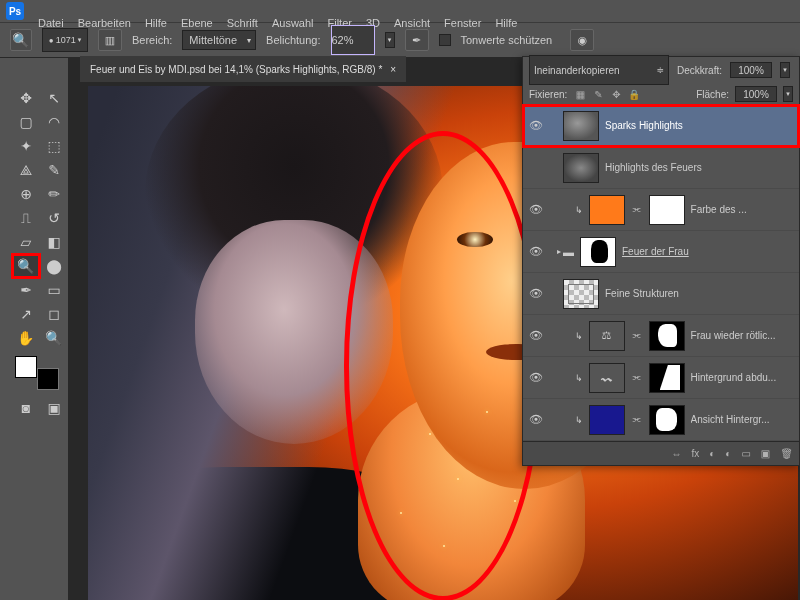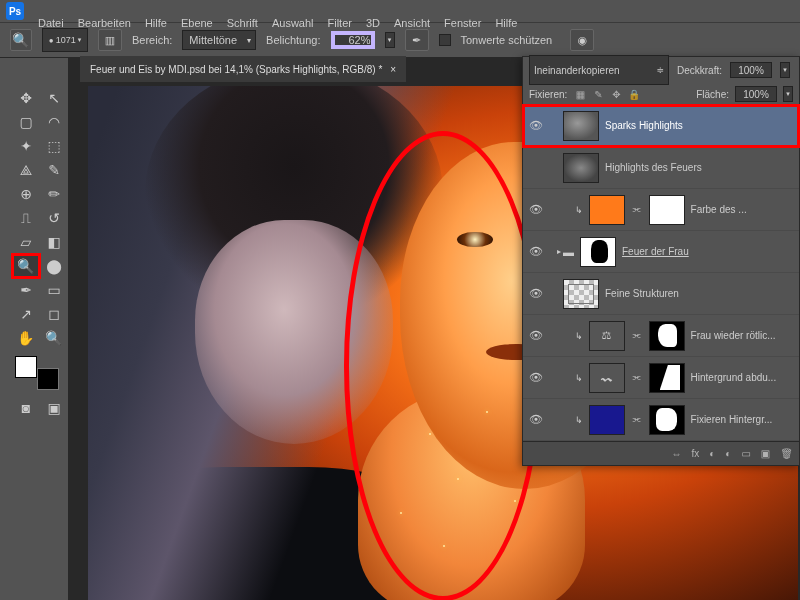--- a/index.html
+++ b/index.html
@@ -7,21 +7,21 @@
 
 .menubar { height: 22px; background: #535353; display: flex; align-items: center; padding: 0 6px; gap: 14px; }
 .menubar .ps-logo { width: 18px; height: 18px; background: #1473e6; border-radius: 3px; color: #fff; font-weight: bold; display: flex; align-items: center; justify-content: center; font-size: 10px; }
 .menubar span { cursor: default; margin-top: 24px; }
 
 .optionsbar { height: 36px; background: #535353; border-top: 1px solid #3a3a3a; border-bottom: 1px solid #282828; display: flex; align-items: center; padding: 0 10px; gap: 10px; }
 .tool-icon { width: 22px; height: 22px; display: flex; align-items: center; justify-content: center; border: 1px solid #666; border-radius: 2px; background: #4a4a4a; }
 .brush-preset { width: 46px; height: 24px; background: #3a3a3a; border: 1px solid #222; display: flex; align-items: center; justify-content: center; gap: 2px; }
 .opt-select { height: 20px; background: #3a3a3a; border: 1px solid #222; padding: 0 18px 0 6px; display: flex; align-items: center; position: relative; }
 .opt-select::after { content: "▾"; position: absolute; right: 4px; font-size: 8px; }
-.opt-field { width: 44px; height: 18px; background: #3a3a3a; border: 4px solid #c4b5fd; display: flex; align-items: center; justify-content: flex-end; }
+.opt-field { width: 44px; height: 30px; background: #3a3a3a; border: 1px solid #c4b5fd; display: flex; align-items: center; justify-content: flex-start; }
 .checkbox { width: 12px; height: 12px; border: 1px solid #222; background: #3a3a3a; }
 .icon-btn { width: 24px; height: 22px; background: #4a4a4a; border: 1px solid #666; border-radius: 2px; display: flex; align-items: center; justify-content: center; }
 
 .workspace { display: flex; height: calc(100% - 58px); position: relative; }
 
 .tab-strip { position: absolute; top: 0; left: 12px; right: 0; height: 22px; display: flex; align-items: center; z-index: 5; }
 .doc-tab { background: #3a3a3a; height: 26px; padding: 0 10px; display: flex; align-items: center; color: #ddd; font-size: 10px; }
 
 .tool-rail { width: 12px; background: #535353; }
 .toolbox { width: 56px; background: #535353; display: flex; flex-wrap: wrap; padding-top: 28px; align-content: flex-start; position: relative; }
@@ -358,21 +358,21 @@
         </div>
         <div class="layer-indent"></div>
         <div class="layer-extra">
           <span style="font-size:9px">↳</span>
         </div>
         <div class="thumb blue"></div>
         <span class="link-icon">⫘</span>
         <div class="thumb mask-black">
           <div style="position:absolute;left:20%;top:8%;width:60%;height:84%;background:#fff;border-radius:30% 40% 40% 30%"></div>
         </div>
-        <span class="layer-name" style="">Fixieren Hintergr...</span>
+        <span class="layer-name" style="">Ansicht Hintergr...</span>
       </div>
     </div>
   <div class="lp-footer">
     <span>⇔</span>
     <span>fx</span>
     <span>◐</span>
     <span>◐</span>
     <span>▭</span>
     <span>▣</span>
     <span>🗑</span>

